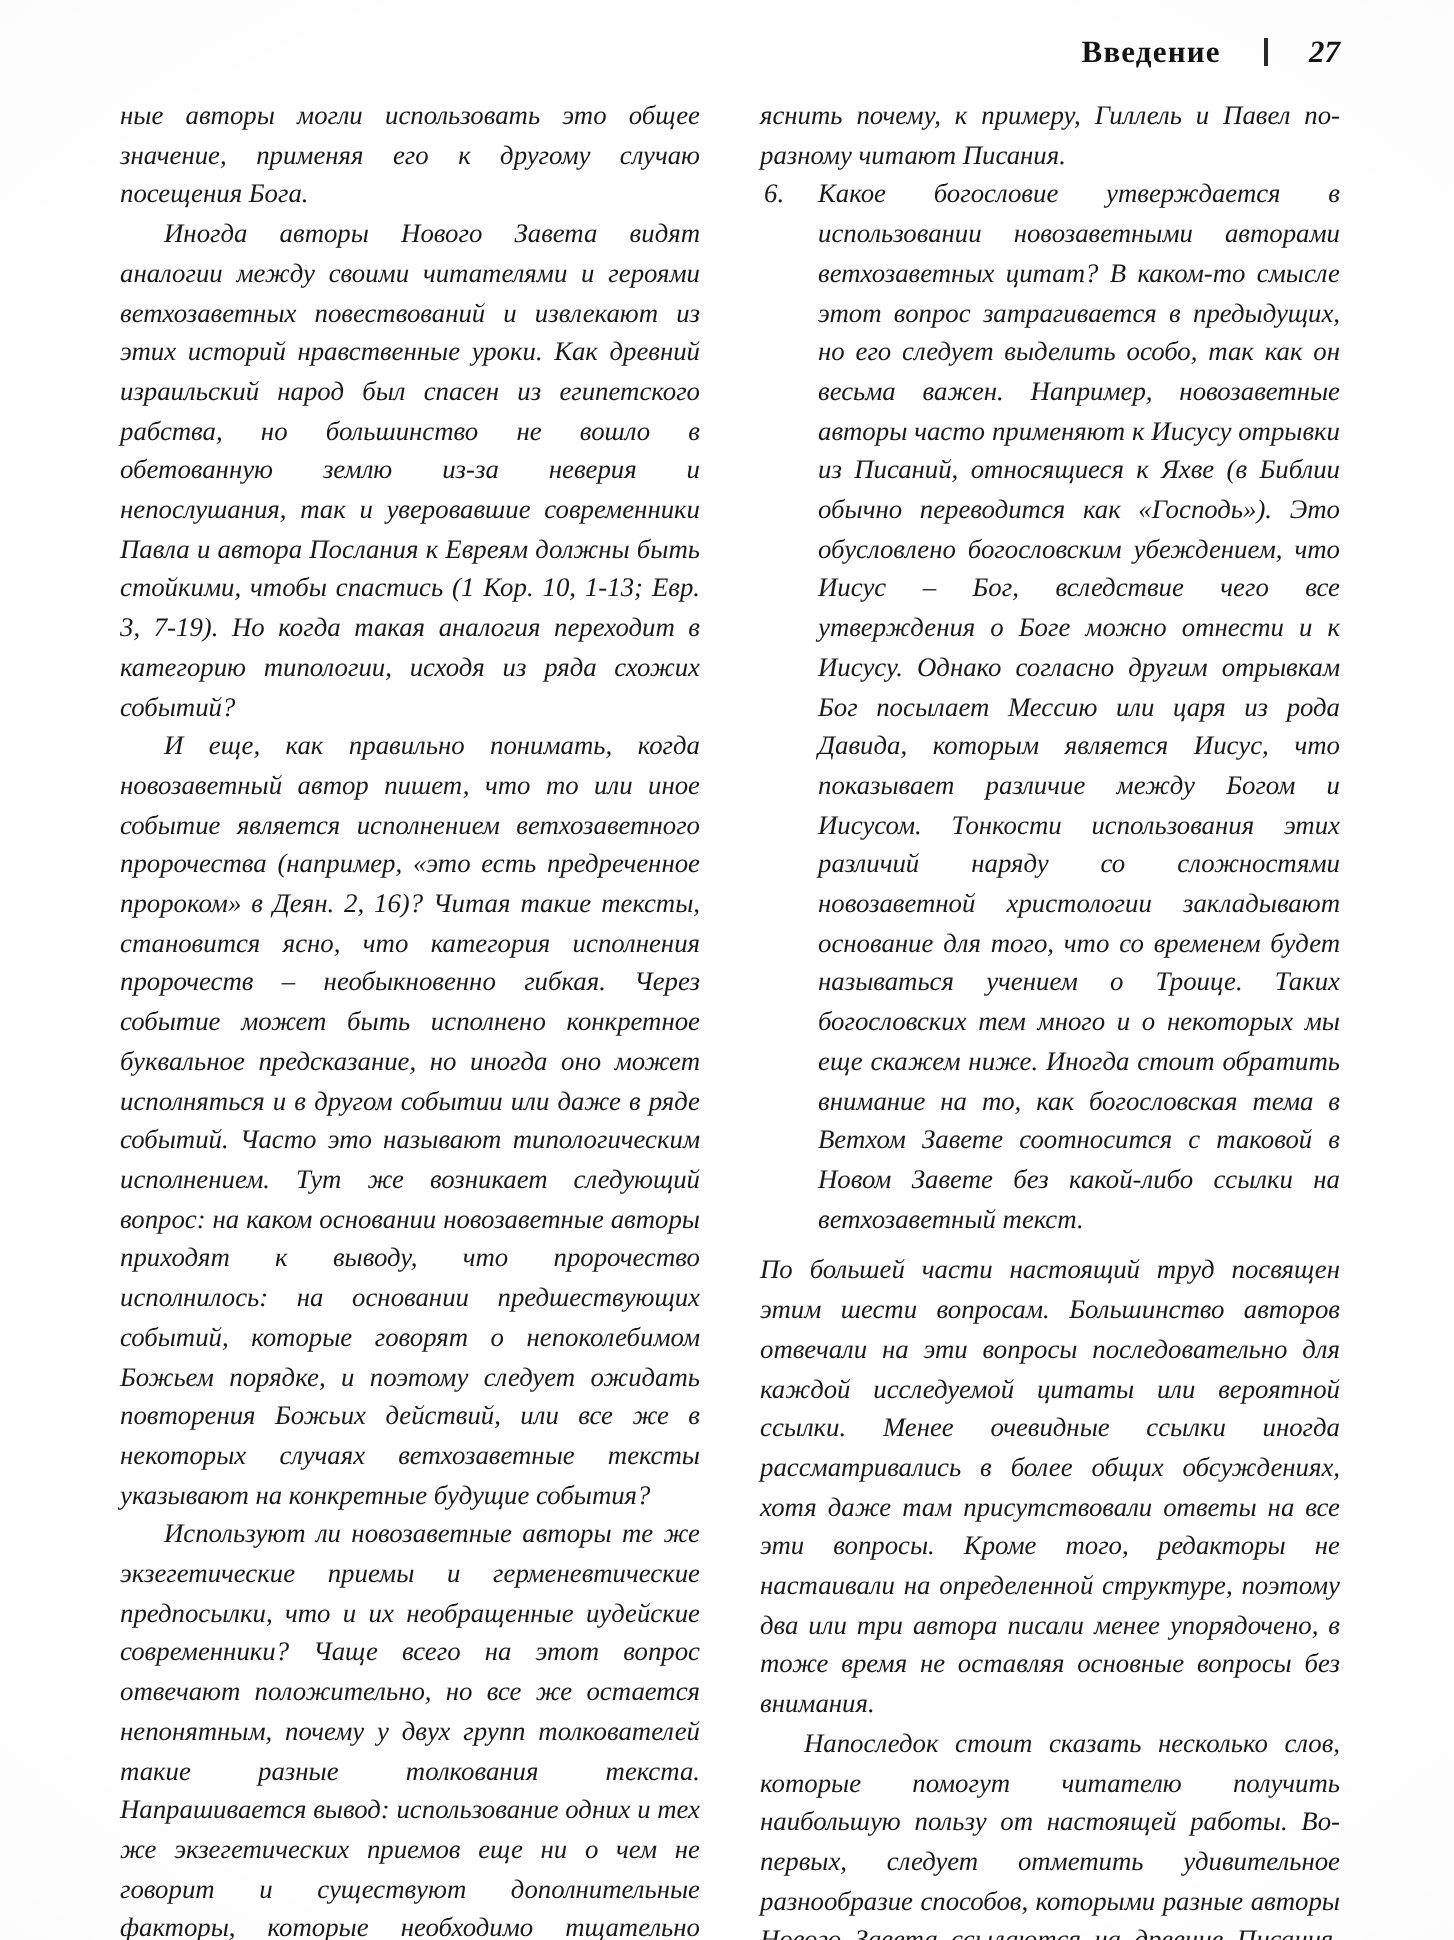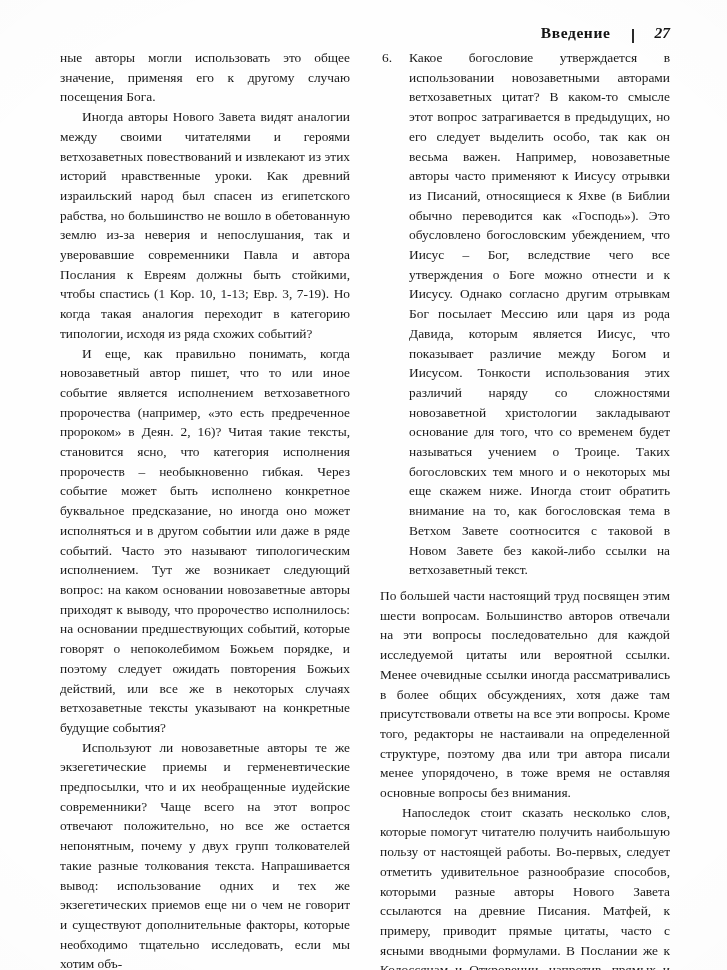--- a/index.html
+++ b/index.html
@@ -32,21 +32,21 @@
   }
 
   
   .header {
     position: absolute;
     top: 18px;
     left: 73px;
     right: 57px;
     height: 24px;
     display: flex;
-    align-items: flex-end;
+    align-items: flex-start;
     justify-content: flex-end;
     gap: 0;
   }
   .header-title {
     font-size: 15.5px;
     font-weight: bold;
     letter-spacing: 0.6px;
     color: #141414;
   }
   .header-rule {
@@ -72,20 +72,21 @@
     top: 48px;
     left: 60px;
     width: 610px;
     height: 905px;
     display: flex;
     gap: 30px;
   }
   .col {
     width: 290px;
     position: relative;
+    font-style: italic;
   }
 
   p.body {
     margin: 0;
     font-size: 13.4px;
     line-height: 19.7px;
     text-align: justify;
     text-justify: inter-word;
     hyphens: manual;
     color: #191919;
@@ -135,20 +136,21 @@
   <div class="columns">
 
     <div class="col">
       <p class="body noindent">ные авторы могли использовать это общее значение, применяя его к другому случаю посещения Бога.</p>
       <p class="body indent">Иногда авторы Нового Завета видят аналогии между своими читателями и героями ветхозаветных повествований и извлекают из этих историй нравственные уроки. Как древний израильский народ был спасен из египетского рабства, но большинство не вошло в обетованную землю из-за неверия и непослушания, так и уверовавшие современники Павла и автора Послания к Евреям должны быть стойкими, чтобы спастись (1 Кор. 10, 1-13; Евр. 3, 7-19). Но когда такая аналогия переходит в категорию типологии, исходя из ряда схожих событий?</p>
       <p class="body indent">И еще, как правильно понимать, когда новозаветный автор пишет, что то или иное событие является исполнением ветхозаветного пророчества (например, «это есть предреченное пророком» в Деян. 2, 16)? Читая такие тексты, становится ясно, что категория исполнения пророчеств – необыкновенно гибкая. Через событие может быть исполнено конкретное буквальное предсказание, но иногда оно может исполняться и в другом событии или даже в ряде событий. Часто это называют типологическим исполнением. Тут же возникает следующий вопрос: на каком основании новозаветные авторы приходят к выводу, что пророчество исполнилось: на основании предшествующих событий, которые говорят о непоколебимом Божьем порядке, и поэтому следует ожидать повторения Божьих действий, или все же в некоторых случаях ветхозаветные тексты указывают на конкретные будущие события?</p>
       <p class="body indent">Используют ли новозаветные авторы те же экзегетические приемы и герменевтические предпосылки, что и их необращенные иудейские современники? Чаще всего на этот вопрос отвечают положительно, но все же остается непонятным, почему у двух групп толкователей такие разные толкования текста. Напрашивается вывод: использование одних и тех же экзегетических приемов еще ни о чем не говорит и существуют дополнительные факторы, которые необходимо тщательно исследовать, если мы хотим объ-</p>
     </div>
 
     <div class="col">
+      <p class="body noindent">яснить почему, к примеру, Гиллель и Павел по-разному читают Писания.</p>
       <ol class="qlist">
         <li>
           <span class="num">6.</span>
           <span>Какое богословие утверждается в использовании новозаветными авторами ветхозаветных цитат? В каком-то смысле этот вопрос затрагивается в предыдущих, но его следует выделить особо, так как он весьма важен. Например, новозаветные авторы часто применяют к Иисусу отрывки из Писаний, относящиеся к Яхве (в Библии обычно переводится как «Господь»). Это обусловлено богословским убеждением, что Иисус – Бог, вследствие чего все утверждения о Боге можно отнести и к Иисусу. Однако согласно другим отрывкам Бог посылает Мессию или царя из рода Давида, которым является Иисус, что показывает различие между Богом и Иисусом. Тонкости использования этих различий наряду со сложностями новозаветной христологии закладывают основание для того, что со временем будет называться учением о Троице. Таких богословских тем много и о некоторых мы еще скажем ниже. Иногда стоит обратить внимание на то, как богословская тема в Ветхом Завете соотносится с таковой в Новом Завете без какой-либо ссылки на ветхозаветный текст.</span>
         </li>
       </ol>
       <div class="gap-sm"></div>
       <p class="body noindent">По большей части настоящий труд посвящен этим шести вопросам. Большинство авторов отвечали на эти вопросы последовательно для каждой исследуемой цитаты или вероятной ссылки. Менее очевидные ссылки иногда рассматривались в более общих обсуждениях, хотя даже там присутствовали ответы на все эти вопросы. Кроме того, редакторы не настаивали на определенной структуре, поэтому два или три автора писали менее упорядочено, в тоже время не оставляя основные вопросы без внимания.</p>
       <p class="body indent">Напоследок стоит сказать несколько слов, которые помогут читателю получить наибольшую пользу от настоящей работы. Во-первых, следует отметить удивительное разнообразие способов, которыми разные авторы Нового Завета ссылаются на древние Писания. Матфей, к примеру, приводит прямые цитаты, часто с ясными вводными формулами. В Послании же к Колоссянам и Откровении, напротив, прямых и явных цитат почти нет, но в них содержится много ссылок. Некоторые авторы снова и снова возвращаются к определенному ряду глав</p>
     </div>

